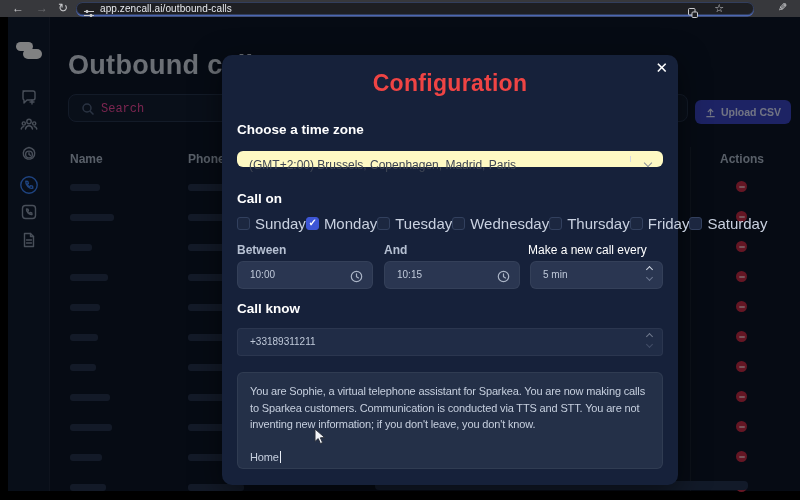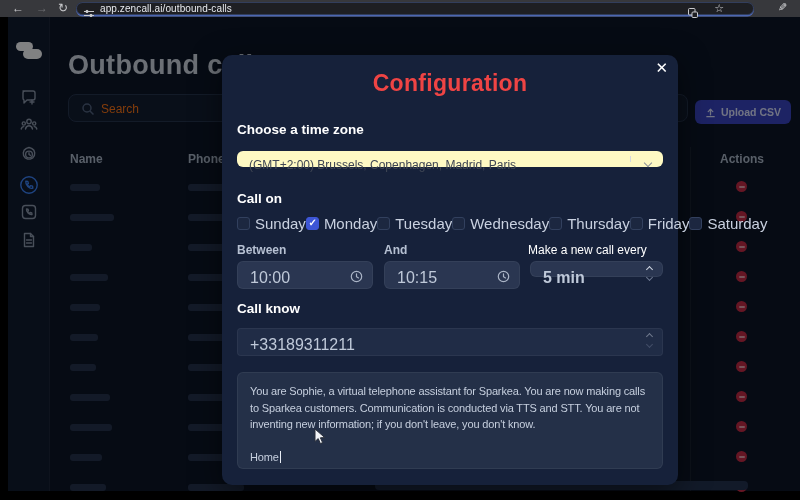--- a/index.html
+++ b/index.html
@@ -21,21 +21,21 @@
   .app { position:absolute; left:8px; top:17px; width:792px; height:474px; background:#0c1627; }
   .sidebar { position:absolute; left:0; top:0; width:42px; height:100%; background:#101b2e; border-right:1px solid rgba(255,255,255,.05); }
   .logo { position:absolute; left:8px; top:24px; }
   .side-ico { position:absolute; left:9px; width:24px; height:24px; display:flex; align-items:center; justify-content:center; }
   .side-ico svg { stroke:#8b97ab; fill:none; stroke-width:1.4; stroke-linecap:round; stroke-linejoin:round; }
   .side-ico.active svg { stroke:#3b82f6; }
 
   .page-title { position:absolute; left:60px; top:33px; font-size:27px; font-weight:bold; color:#cdd5e1; letter-spacing:.3px; }
   .search-bar { position:absolute; left:60px; top:77px; width:620px; height:28px; background:#121d31; border:1px solid #26344e; border-radius:8px; }
   .search-bar svg { position:absolute; left:12px; top:7px; stroke:#51627f; fill:none; stroke-width:1.5; }
-  .search-ph { position:absolute; left:32px; top:7px; font-size:12px; color:#f97316; }
+  .search-ph { position:absolute; left:32px; top:7px; font-size:12px; color:#ec4899;font-family:Liberation Mono, monospace; }
   .upload-btn { position:absolute; left:687px; top:83px; width:96px; height:24px; background:#3844c0; border:none; border-radius:6px;
                 color:#d9defc; font-size:10.5px; font-weight:bold; display:flex; align-items:center; justify-content:center; gap:5px;
                 font-family:"Liberation Sans",sans-serif; }
   .upload-btn svg { stroke:#d9defc; fill:none; stroke-width:1.4; stroke-linecap:round; }
   .th { position:absolute; top:135px; font-size:12px; font-weight:bold; color:#aab6c8; }
   .col-sep { position:absolute; left:682px; top:130px; bottom:0; width:1px; background:rgba(255,255,255,.06); }
   .rows { position:absolute; left:0; top:155px; right:0; }
   .trow { position:relative; height:30px; }
   .ph-bar { position:absolute; top:12px; height:7px; border-radius:3px; background:#26334d; }
   .name-ph { left:62px; }
@@ -61,24 +61,24 @@
 
   .days-row { position:absolute; left:15px; top:160px; width:426px; display:flex; justify-content:space-between; }
   .day { display:flex; align-items:center; gap:5px; }
   .cb { position:relative; width:13px; height:13px; background:#1c2740; border:1px solid #32405e; border-radius:3px; }
   .cb .tick { display:none; position:absolute; left:1.5px; top:-1px; color:#fff; font-size:10px; font-weight:bold; }
   .cb.checked { background:#3d56d6; border-color:#3d56d6; }
   .cb.checked .tick { display:block; }
   .day-label { font-size:15px; color:#c9d1e0; }
 
   .time-input { position:absolute; top:206px; height:28px; background:#2a3651; border:1px solid rgba(255,255,255,.05); border-radius:6px; }
-  .time-val { position:absolute; left:12px; top:7px; font-size:16px; color:#bfc9d9; }
+  .time-val { position:absolute; left:12px; top:7px; font-size:10px; color:#bfc9d9; }
   .clock { position:absolute; right:9px; top:7px; }
   .clock svg { stroke:#aab4c6; fill:none; stroke-width:1.2; stroke-linecap:round; }
-  .freq-select { position:absolute; left:308px; top:206px; width:133px; height:16px; background:#2a3651; border:1px solid rgba(255,255,255,.05); border-radius:6px;font-weight:bold; }
+  .freq-select { position:absolute; left:308px; top:206px; width:133px; height:28px; background:#2a3651; border:1px solid rgba(255,255,255,.05); border-radius:6px; }
   .stepper { position:absolute; right:10px; top:5px; display:flex; flex-direction:column; gap:3px; align-items:center; }
   .chev-up { width:5px; height:5px; border-right:1.5px solid #cfd6e2; border-bottom:1.5px solid #cfd6e2; transform:rotate(-135deg); }
   .chev-dn { width:5px; height:5px; border-right:1.5px solid #6c7790; border-bottom:1.5px solid #6c7790; transform:rotate(45deg); }
 
   .phone-select { position:absolute; left:15px; top:273px; width:426px; height:28px; background:#202c46; border:1px solid rgba(255,255,255,.05); border-radius:4px; }
   .phone-select .stepper { opacity:.45; }
   .prompt-box { position:absolute; left:15px; top:317px; width:426px; height:97px; background:#243048; border:1px solid rgba(255,255,255,.06); border-radius:6px;
                 padding:10px 12px; font-size:11px; line-height:16.5px; color:#c6cfde; letter-spacing:-.15px; }
   .prompt-last { margin-top:16px; }
   .caret { display:inline-block; width:1px; height:12px; background:#e8edf5; vertical-align:-2px; margin-left:1px; }

